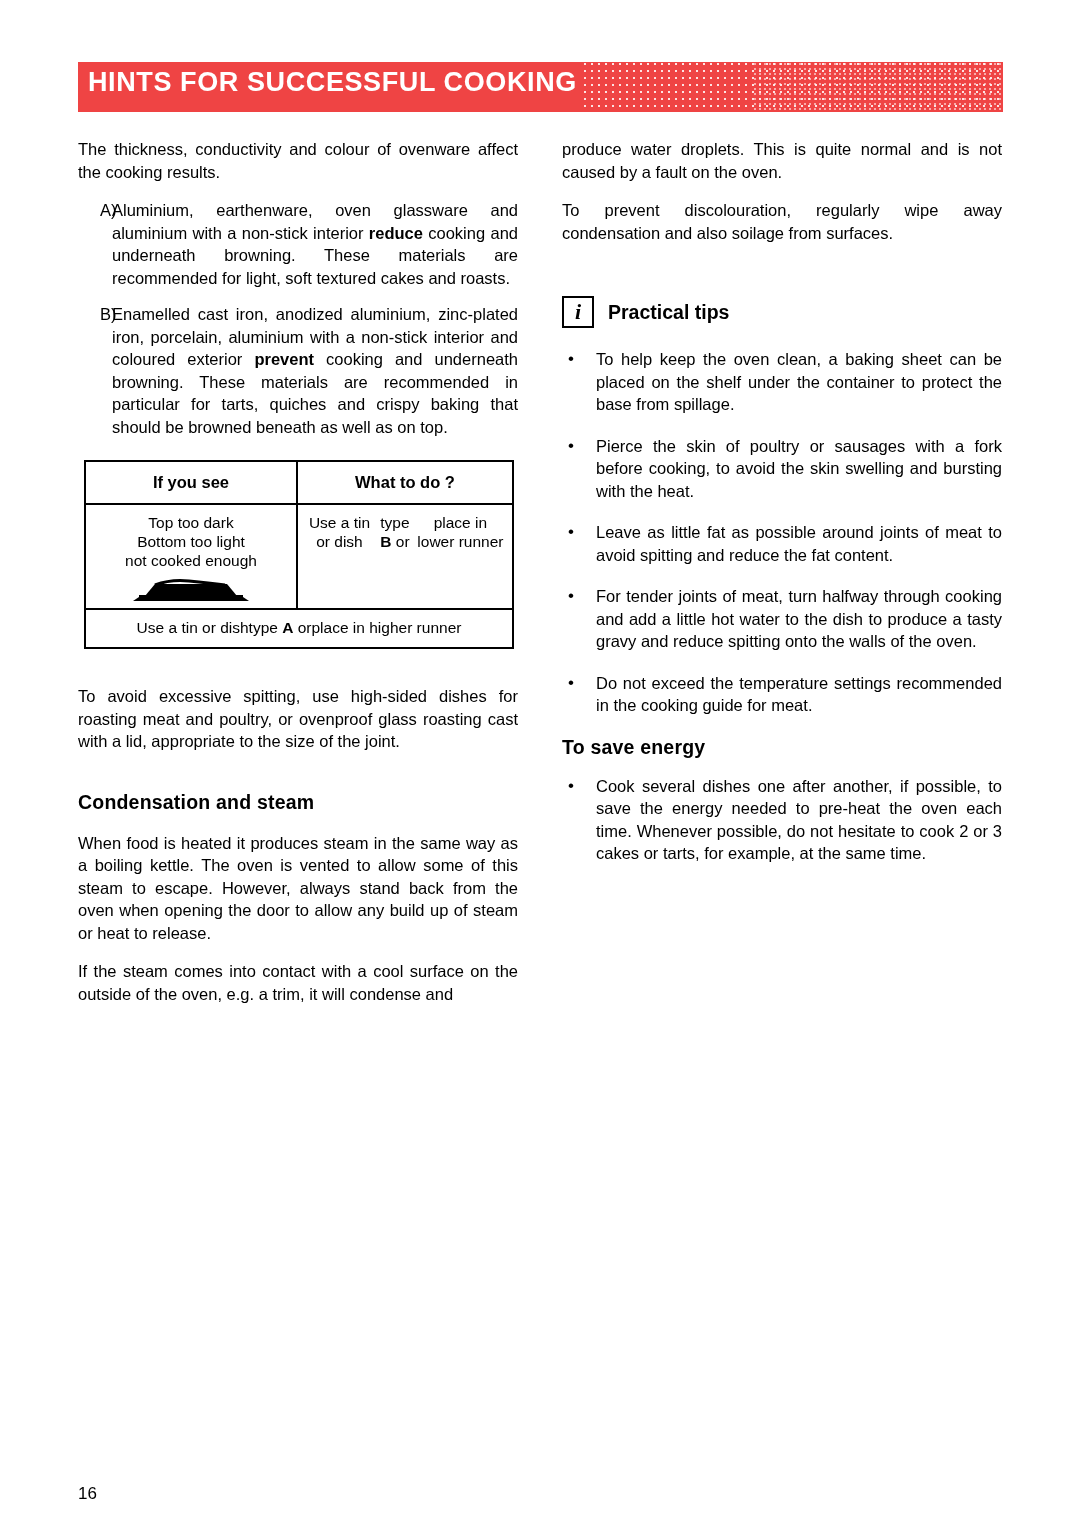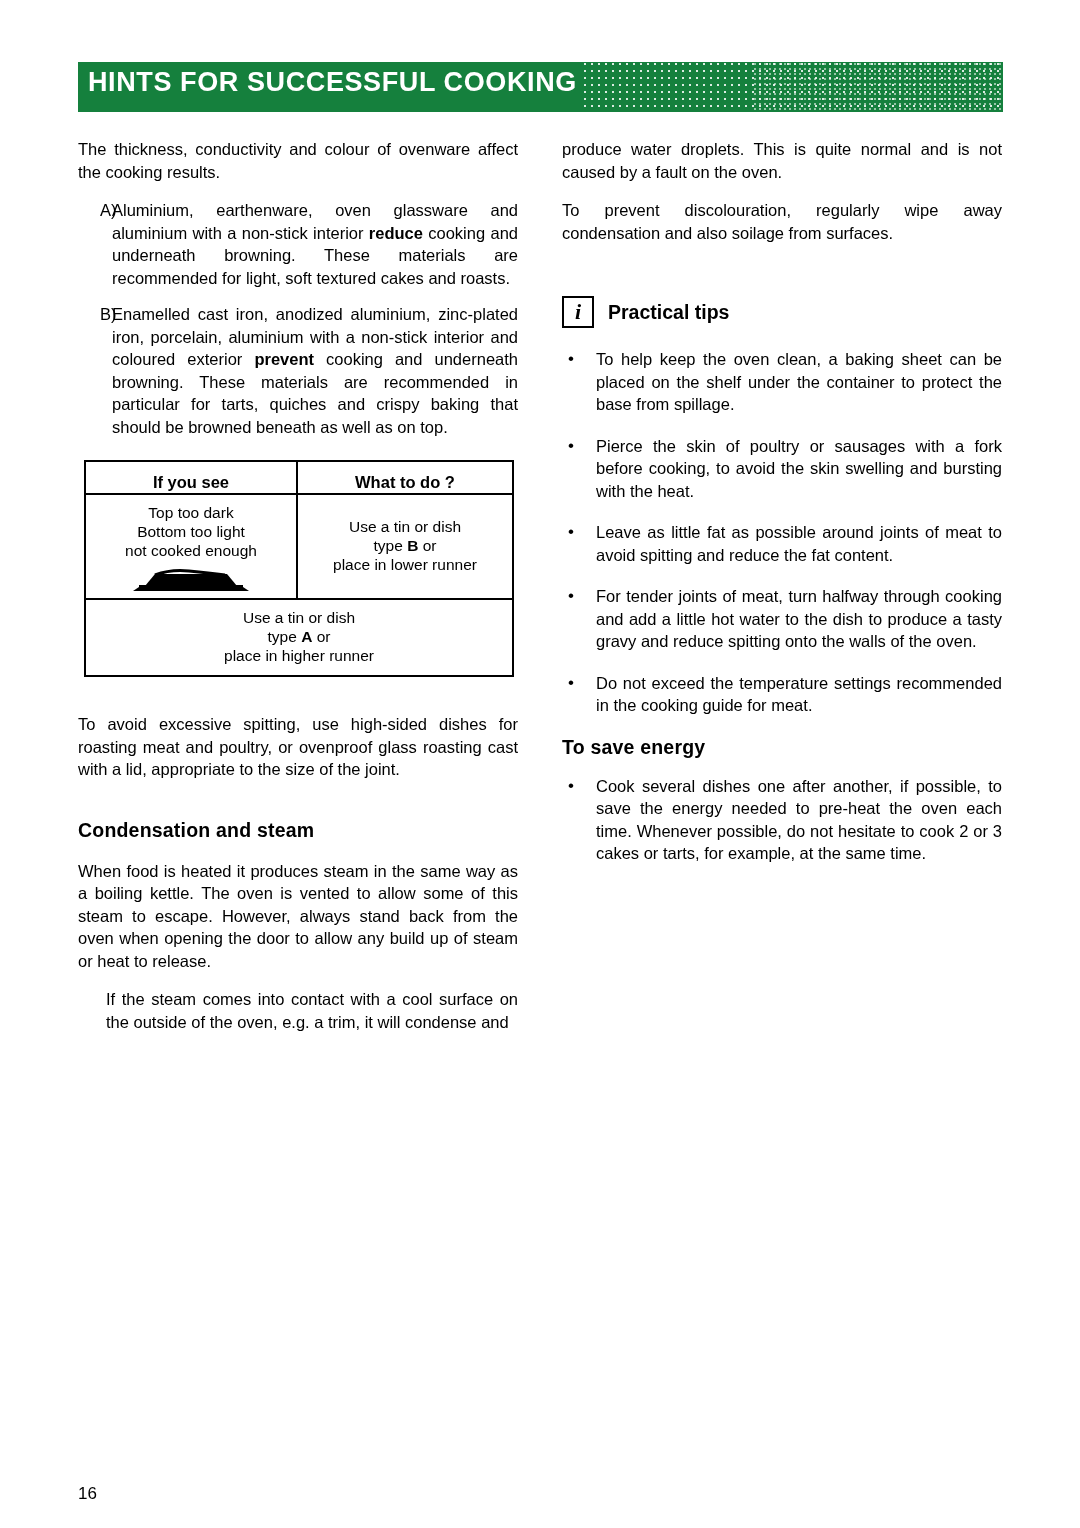--- a/index.html
+++ b/index.html
@@ -22,21 +22,21 @@
     height: 1528px;
   }
 
   
   .header-band {
     position: absolute;
     left: 78px;
     top: 62px;
     width: 925px;
     height: 50px;
-    background: #15803d;
+    background: #ef4444;
     overflow: hidden;
   }
   .header-title {
     position: absolute;
     left: 10px;
     top: 5px;
     color: #ffffff;
     font-size: 27px;
     font-weight: bold;
     letter-spacing: 0.6px;
@@ -78,21 +78,21 @@
     letter-spacing: 0.2px;
   }
   h2.sec.tight { margin-bottom: 16px; }
 
   p.body {
     font-size: 16.5px;
     line-height: 22.5px;
     text-align: justify;
     margin: 0 0 16px 0;
   }
-  p.body.last { margin-bottom: 0; margin-left: 28px; }
+  p.body.last { margin-bottom: 0; }
 
   
   .lettered {
     margin: 0 0 8px 0;
     padding: 0;
   }
   .lettered .item {
     display: flex;
     margin-bottom: 14px;
   }
@@ -130,26 +130,25 @@
     text-align: center;
     font-size: 15.5px;
     line-height: 19px;
   }
   .tbl .c1 { width: 212px; flex: 0 0 212px; border-right: 2px solid #000; }
   .tbl .c2 { flex: 1 1 auto; }
   .tbl .head .cell {
     font-weight: bold;
     font-size: 16.5px;
     padding-top: 11px;
-    padding-bottom: 1px;
+    padding-bottom: 11px;
   }
   .tbl .row.body-row .c1 { padding-bottom: 0; }
   .tbl .row.body-row .c2 {
     display: flex;
-    flex-direction: column;
     justify-content: center;
   }
 
   
   .dish {
     display: block;
     margin: 6px auto 4px auto;
   }
 
   

